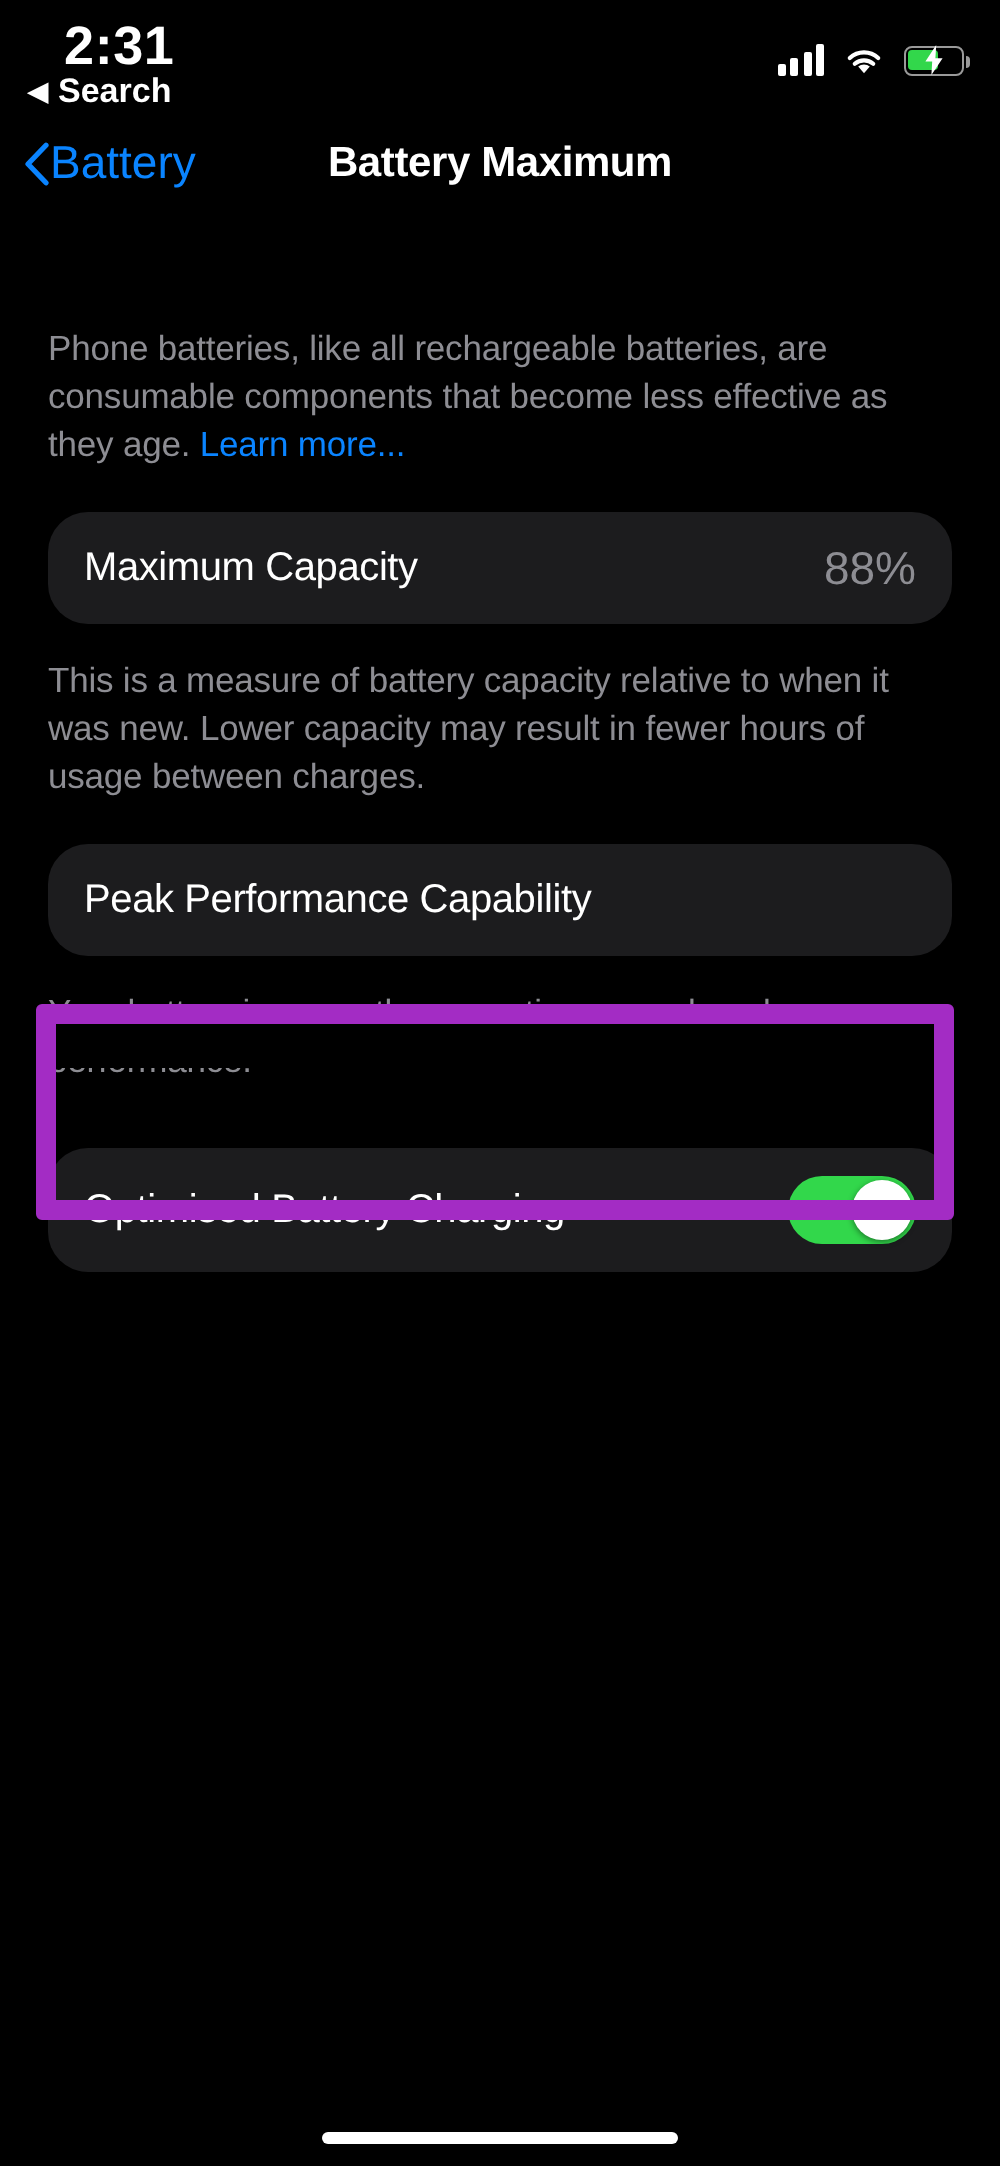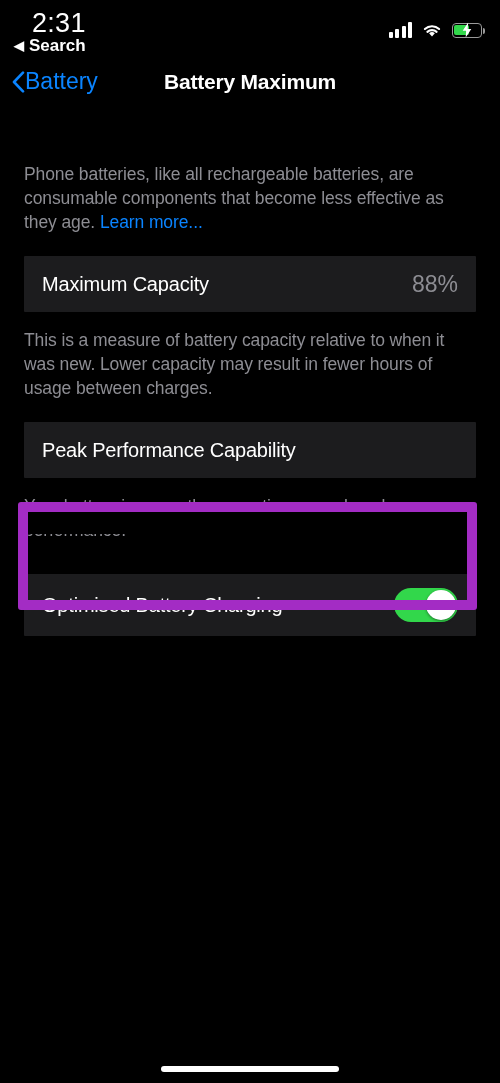--- a/index.html
+++ b/index.html
@@ -21,21 +21,21 @@
   .status-bar {
     position: relative;
     height: 62px;
     padding: 0 18px;
   }
   .status-time {
     position: absolute;
     left: 32px;
     top: 8px;
     font-size: 27px;
-    font-weight: normal;
+    font-weight: bold;
     letter-spacing: 0.3px;
     color: #ffffff;
   }
   .status-back {
     position: absolute;
     left: 14px;
     top: 36px;
     font-size: 17px;
     font-weight: bold;
     color: #ffffff;
@@ -152,21 +152,21 @@
     padding: 0 24px;
     letter-spacing: -0.1px;
   }
   .footnote a {
     color: #0a84ff;
     text-decoration: none;
   }
 
   .card {
     background: #1c1c1e;
-    border-radius: 1px;
+    border-radius: 20px;
     margin: 0 24px;
     min-height: 56px;
     display: flex;
     align-items: center;
     justify-content: space-between;
     padding: 0 18px;
   }
   .card-label {
     font-size: 20px;
     color: #ffffff;

